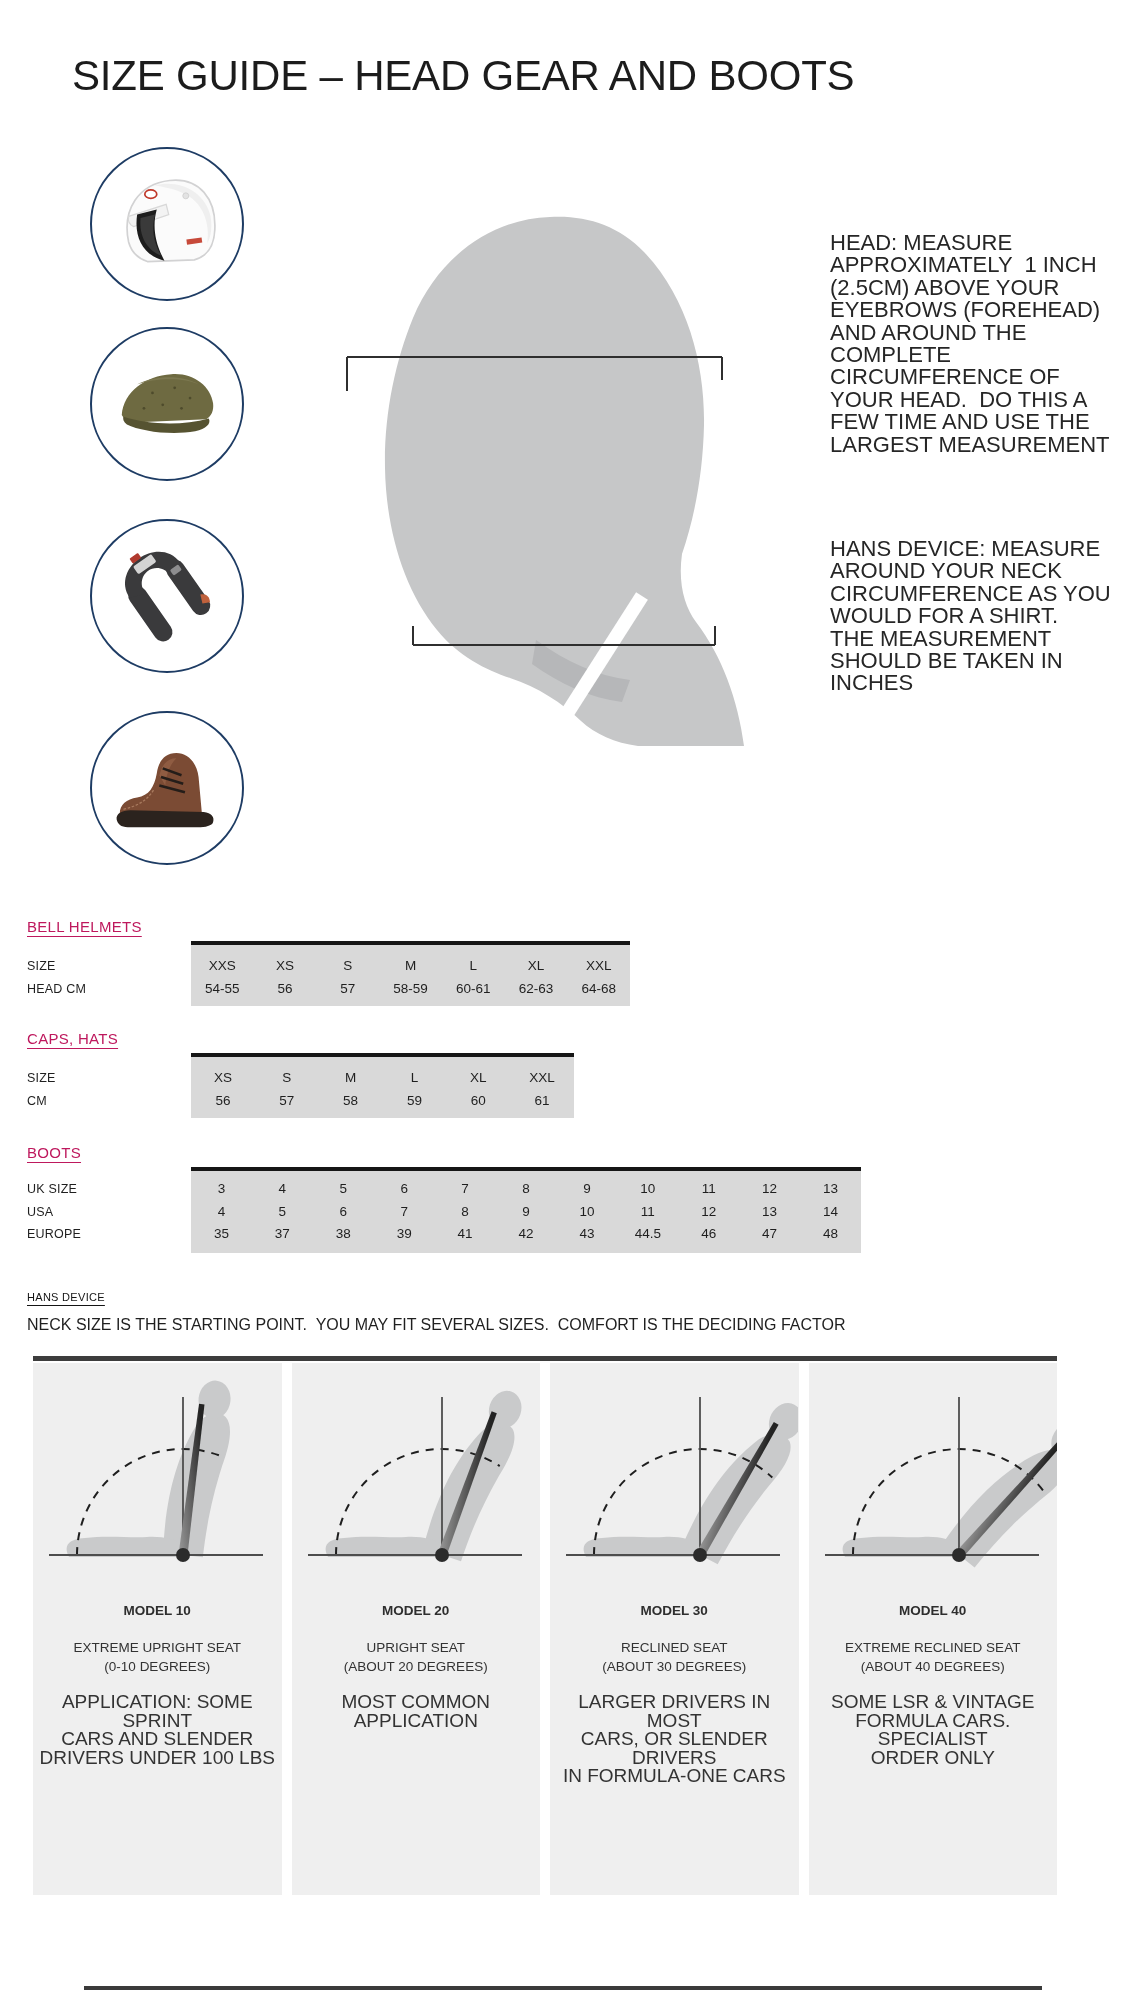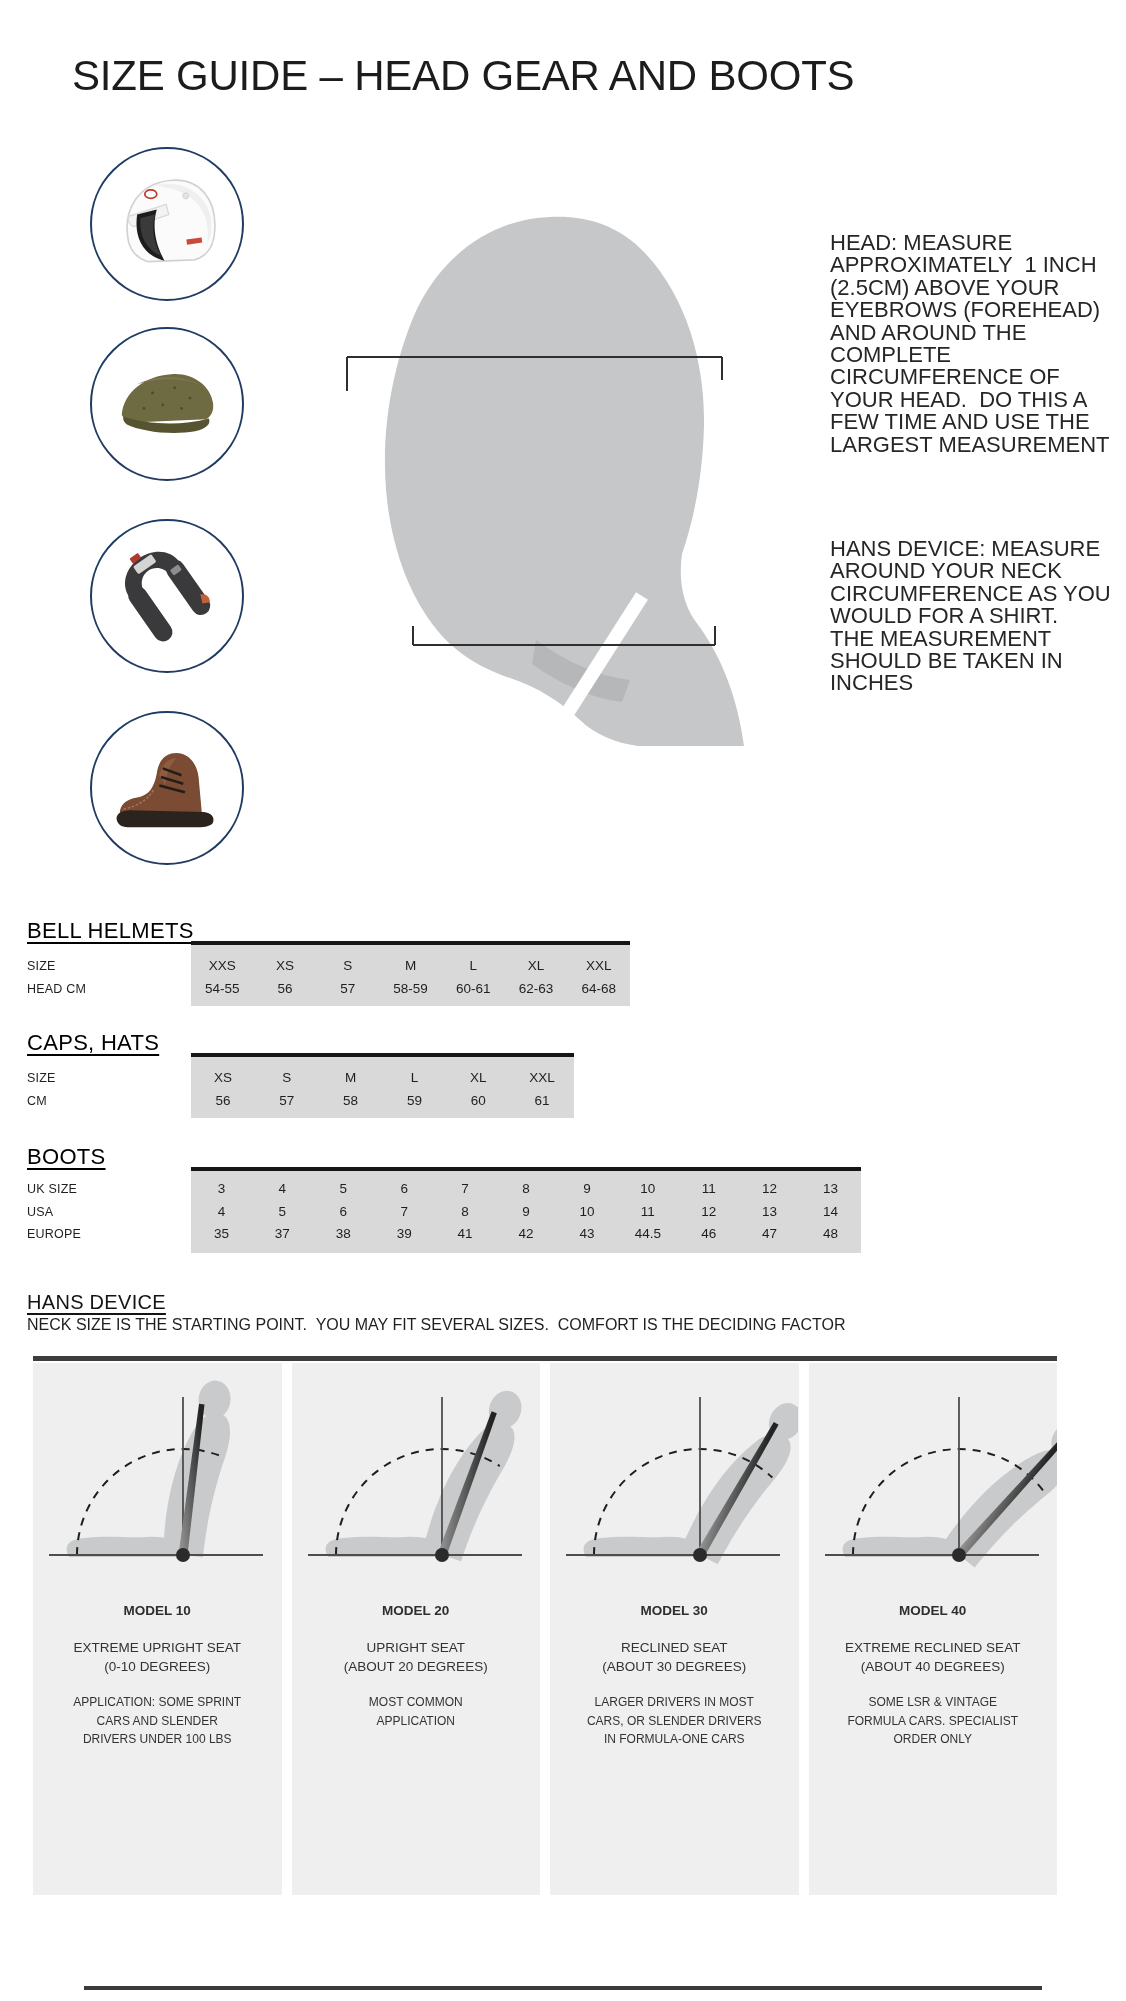--- a/index.html
+++ b/index.html
@@ -22,45 +22,45 @@
   }
   .thumb svg{width:128px;height:128px;}
   
   .note{
     left:830px;width:296px;font-size:22px;line-height:22.4px;color:#262626;
     white-space:pre-wrap;
   }
   
   .sizetable{left:0;width:1126px;}
   .t-head{
-    position:absolute;left:27px;top:0;font-size:22px;font-weight:500;color:#000000;
+    position:absolute;left:27px;top:0;font-size:15px;font-weight:500;color:#be185d;
     letter-spacing:0.3px;text-decoration:underline;text-underline-offset:4px;
   }
   .t-rule{position:absolute;height:4px;background:#161616;}
   .t-band{position:absolute;background:#d9d9d9;}
   .trow{position:absolute;left:0;width:1126px;height:22px;}
   .tlabel{position:absolute;left:27px;top:4px;font-size:12.5px;color:#1f1f1f;letter-spacing:0.2px;}
   .tvals{position:absolute;display:flex;top:3px;}
   .tvals span{flex:1;text-align:center;font-size:13.5px;color:#1f1f1f;}
   
   .hans-heading{
-    left:27px;top:1291px;font-size:20px;font-weight:500;color:#141414;letter-spacing:0.3px;
+    left:27px;top:1291px;font-size:11px;font-weight:500;color:#141414;letter-spacing:0.3px;
     text-decoration:underline;text-underline-offset:4px;
   }
   .hans-subtext{left:27px;top:1316px;font-size:16px;color:#1f1f1f;white-space:pre-wrap;}
   .section-rule{left:33px;top:1356px;width:1024px;height:5px;background:#3d3d3d;}
   .panels{left:33px;top:1363px;width:1024px;display:flex;gap:10px;}
   .panel{
     position:relative;width:248px;height:532px;background:#efefef;flex:1;
     text-align:center;
   }
   .panel .diag{position:absolute;left:0;top:0;}
   .model-name{position:absolute;top:240px;left:0;width:100%;font-size:13.5px;font-weight:700;color:#2e2e2e;}
   .seat-desc{position:absolute;top:276px;left:0;width:100%;font-size:13.5px;line-height:18.5px;color:#333;white-space:pre-wrap;}
-  .app-desc{position:absolute;top:330px;left:0;width:100%;font-size:12px;line-height:18.5px;color:#333;white-space:pre-wrap;}
+  .app-desc{position:absolute;top:330px;left:0;width:100%;font-size:19px;line-height:18.5px;color:#333;white-space:pre-wrap;}
   .bottom-rule{left:84px;top:1986px;width:958px;height:4px;background:#3a3a3a;}
 </style>
 </head>
 <body>
 
 <div class="abs page-title">SIZE GUIDE – HEAD GEAR AND BOOTS</div>
 
 <div class="abs thumb" style="left:90px;top:147px;">
   <svg viewBox="0 0 150 150">
     <path d="M30,96 C22,58 42,28 78,24 C113,20 133,46 131,82 C130,102 122,113 107,117 L52,119 C40,115 33,107 30,96 Z" fill="#fbfbfb" stroke="#d2d2d3" stroke-width="2"></path>

